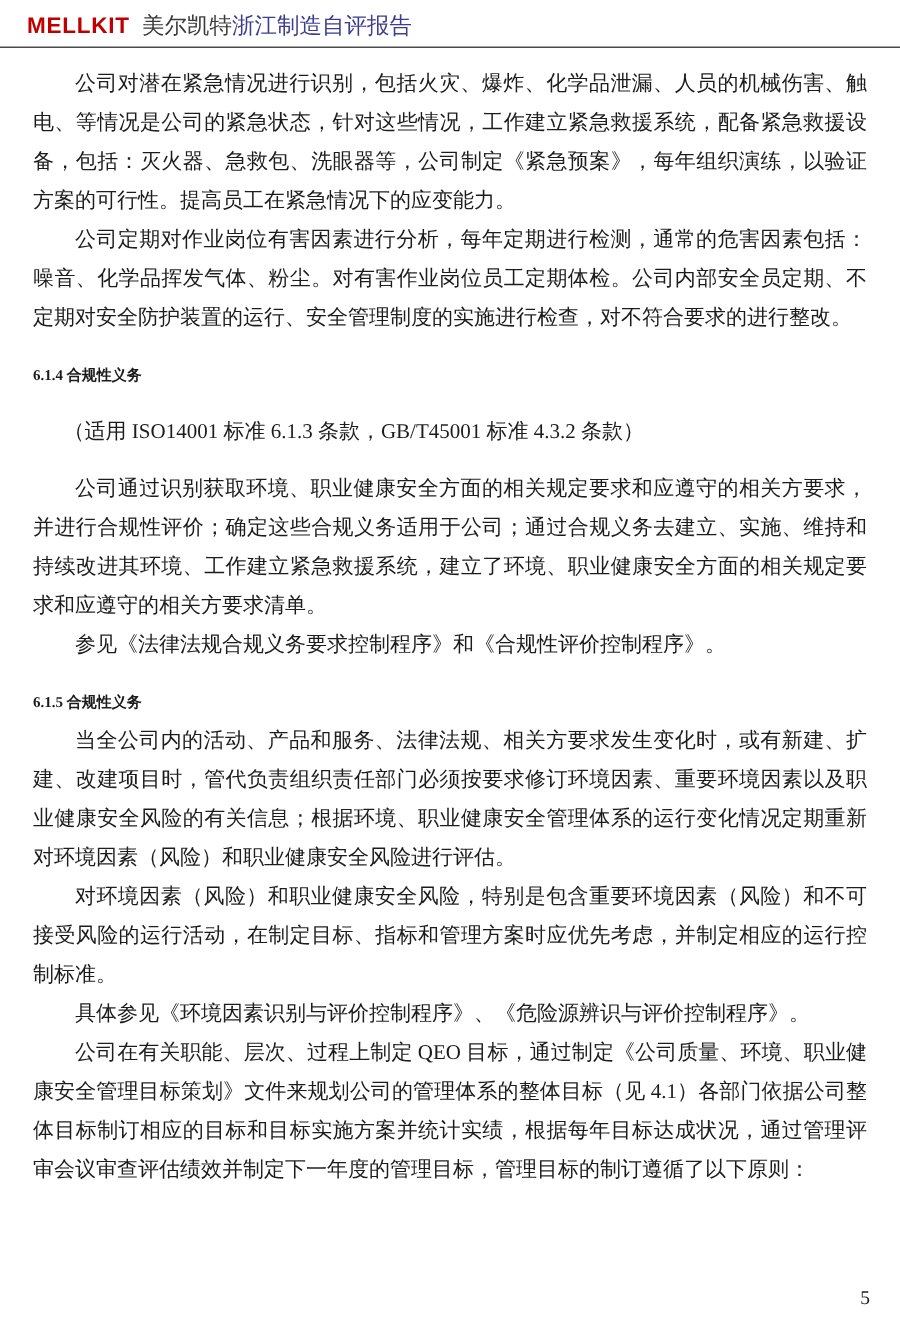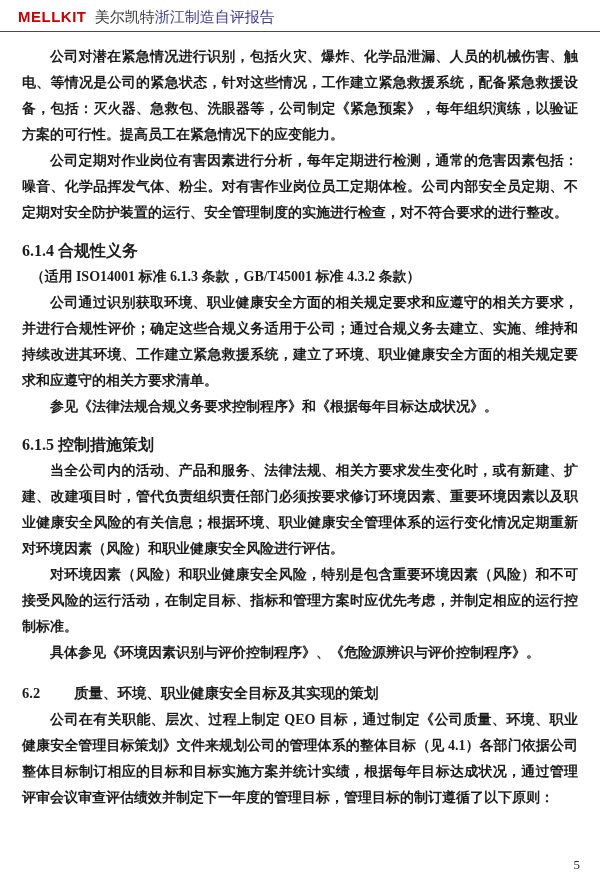--- a/index.html
+++ b/index.html
@@ -36,31 +36,30 @@
   }
   .doc-body {
     padding: 12px 22px 0 22px;
     font-size: 14px;
     line-height: 26px;
     text-align: justify;
   }
   .para {
     margin: 0;
     text-indent: 2em;
-    font-weight: bold;
   }
   .heading {
     margin: 12px 0 0 0;
     font-weight: bold;
-    font-size: 16px;
+    font-size: 10px;
     line-height: 26px;
   }
   .subnote {
-    margin: 0;
-    font-weight: bold;
+    margin: 12px;
+    font-weight: normal;
     text-indent: 0.6em;
   }
   .heading-l2 {
     margin: 14px 0 0 0;
     font-weight: bold;
     font-size: 14.5px;
     line-height: 27px;
   }
   .heading-l2 .sec-num {
     display: inline-block;
@@ -82,27 +81,24 @@
   <span class="company-name">美尔凯特</span><span class="report-title">浙江制造自评报告</span>
 </header>
 
 <main class="doc-body">
   <p class="para">公司对潜在紧急情况进行识别，包括火灾、爆炸、化学品泄漏、人员的机械伤害、触电、等情况是公司的紧急状态，针对这些情况，工作建立紧急救援系统，配备紧急救援设备，包括：灭火器、急救包、洗眼器等，公司制定《紧急预案》，每年组织演练，以验证方案的可行性。提高员工在紧急情况下的应变能力。</p>
   <p class="para">公司定期对作业岗位有害因素进行分析，每年定期进行检测，通常的危害因素包括：噪音、化学品挥发气体、粉尘。对有害作业岗位员工定期体检。公司内部安全员定期、不定期对安全防护装置的运行、安全管理制度的实施进行检查，对不符合要求的进行整改。</p>
 
   <h3 class="heading">6.1.4 合规性义务</h3>
   <p class="subnote">（适用 ISO14001 标准 6.1.3 条款，GB/T45001 标准 4.3.2 条款）</p>
   <p class="para">公司通过识别获取环境、职业健康安全方面的相关规定要求和应遵守的相关方要求，并进行合规性评价；确定这些合规义务适用于公司；通过合规义务去建立、实施、维持和持续改进其环境、工作建立紧急救援系统，建立了环境、职业健康安全方面的相关规定要求和应遵守的相关方要求清单。</p>
-  <p class="para">参见《法律法规合规义务要求控制程序》和《根据每年目标达成状况》。</p>
+  <p class="para">参见《法律法规合规义务要求控制程序》和《合规性评价控制程序》。</p>
 
-  <h3 class="heading">6.1.5 控制措施策划</h3>
+  <h3 class="heading">6.1.5 合规性义务</h3>
   <p class="para">当全公司内的活动、产品和服务、法律法规、相关方要求发生变化时，或有新建、扩建、改建项目时，管代负责组织责任部门必须按要求修订环境因素、重要环境因素以及职业健康安全风险的有关信息；根据环境、职业健康安全管理体系的运行变化情况定期重新对环境因素（风险）和职业健康安全风险进行评估。</p>
   <p class="para">对环境因素（风险）和职业健康安全风险，特别是包含重要环境因素（风险）和不可接受风险的运行活动，在制定目标、指标和管理方案时应优先考虑，并制定相应的运行控制标准。</p>
   <p class="para">具体参见《环境因素识别与评价控制程序》、《危险源辨识与评价控制程序》。</p>
 
-  <h2 class="heading-l2">
-    <span class="sec-num">6.2</span><span>质量、环境、职业健康安全目标及其实现的策划</span>
-  </h2>
   <p class="para">公司在有关职能、层次、过程上制定 QEO 目标，通过制定《公司质量、环境、职业健康安全管理目标策划》文件来规划公司的管理体系的整体目标（见 4.1）各部门依据公司整体目标制订相应的目标和目标实施方案并统计实绩，根据每年目标达成状况，通过管理评审会议审查评估绩效并制定下一年度的管理目标，管理目标的制订遵循了以下原则：</p>
 
 </main>
 
 <div class="page-number">5</div>
 
 </body></html>

